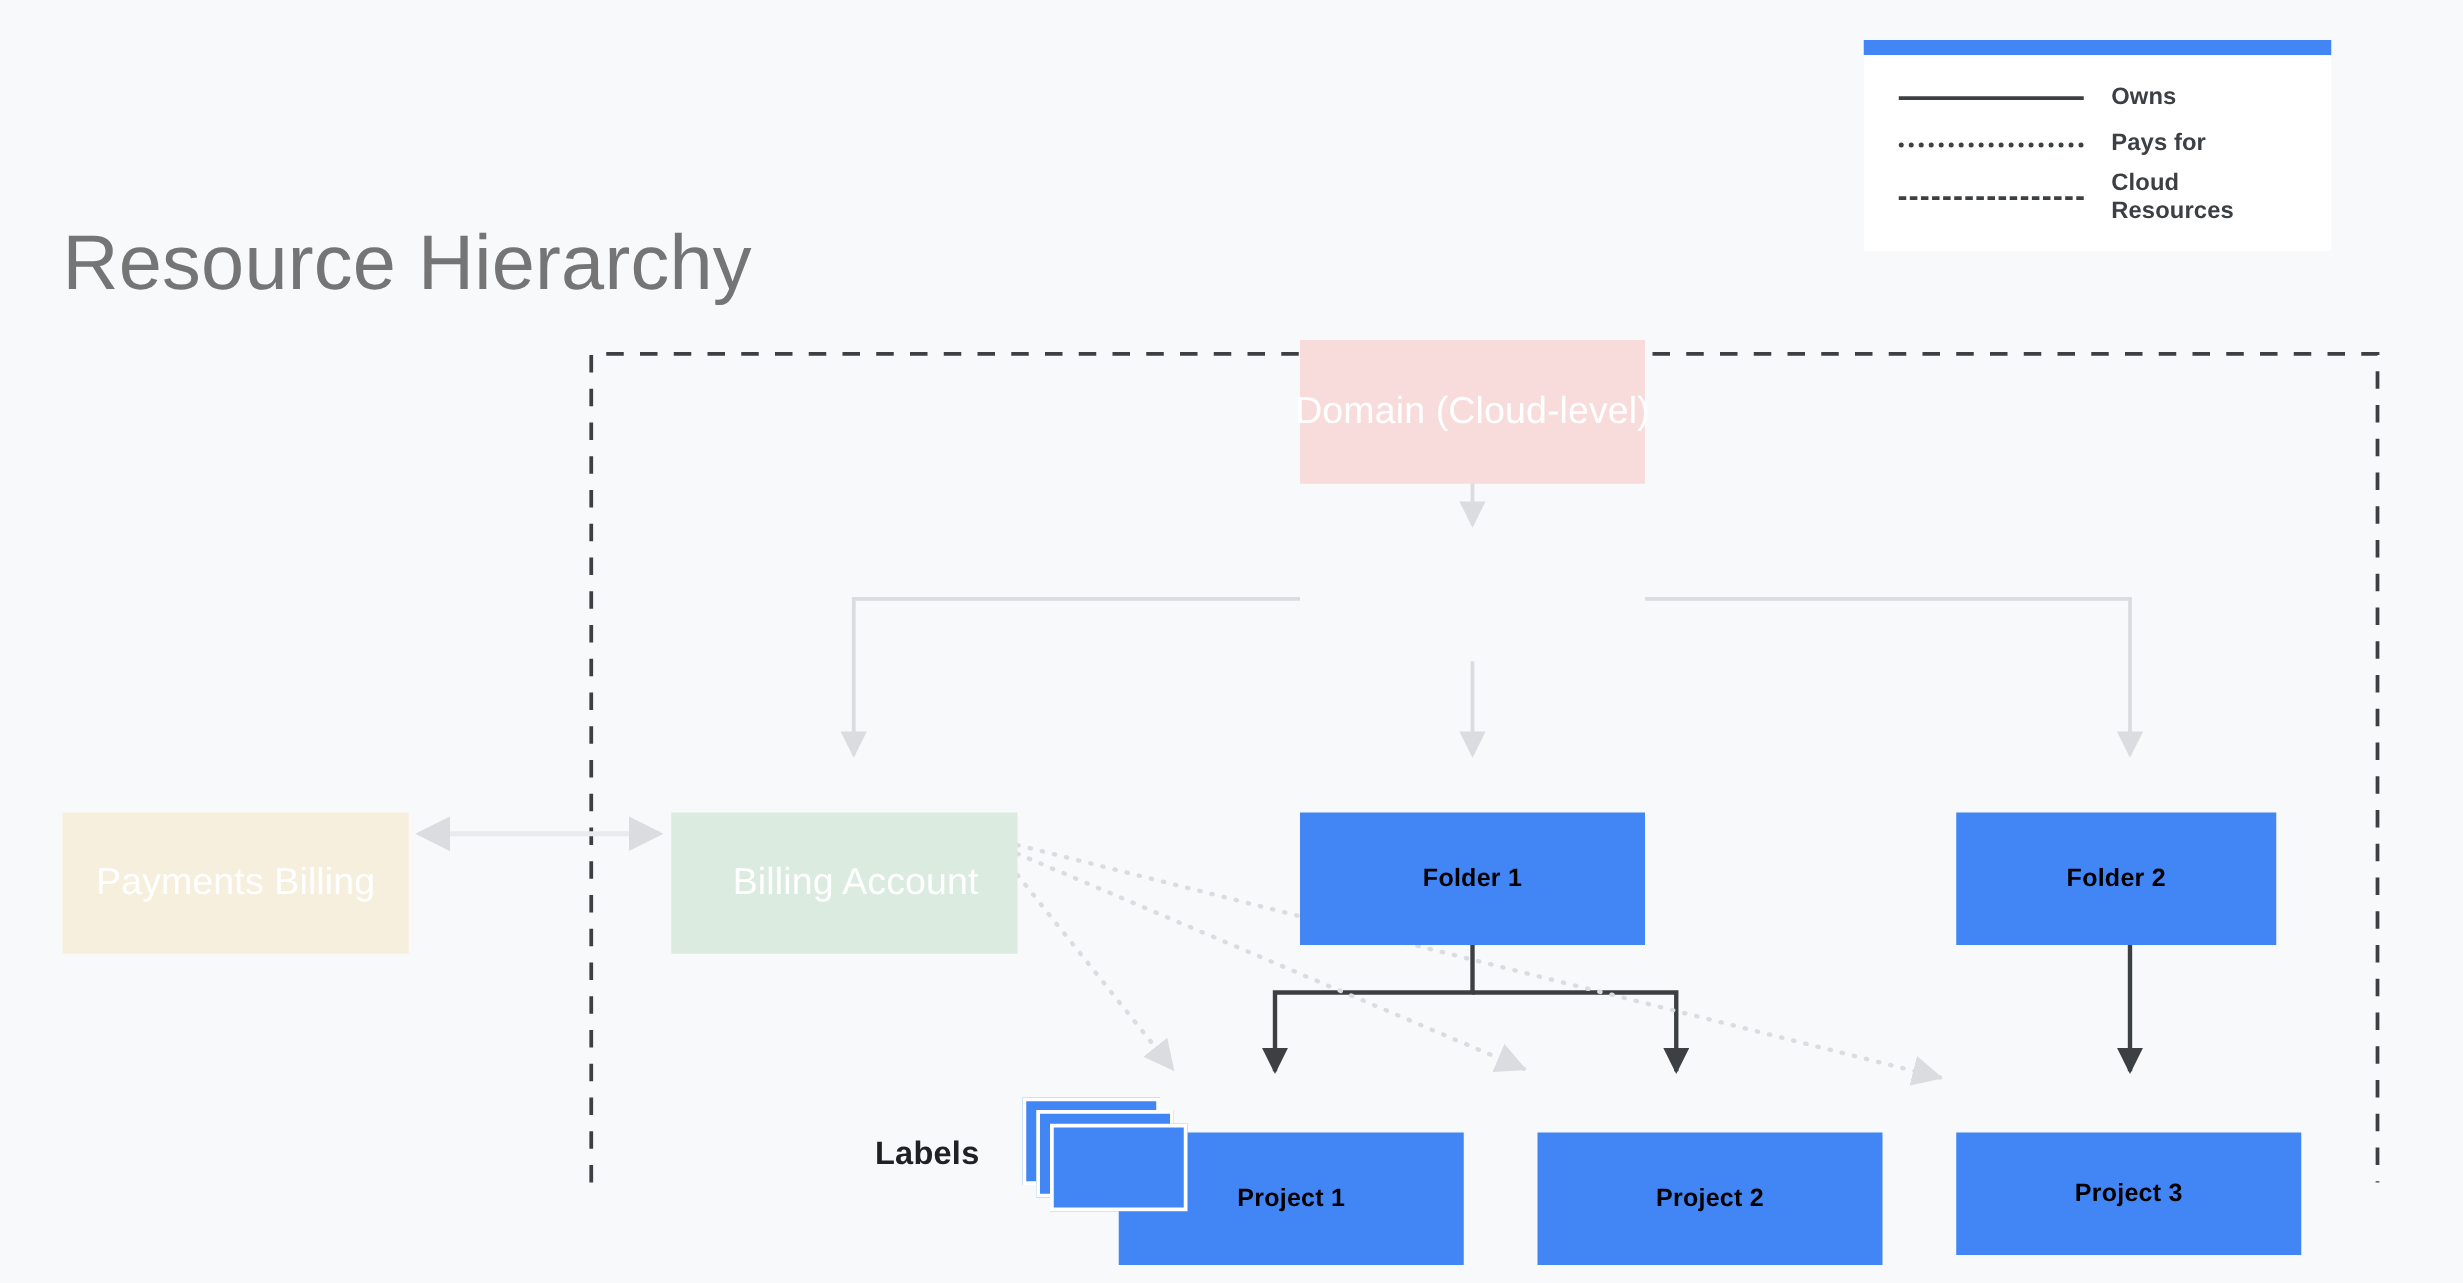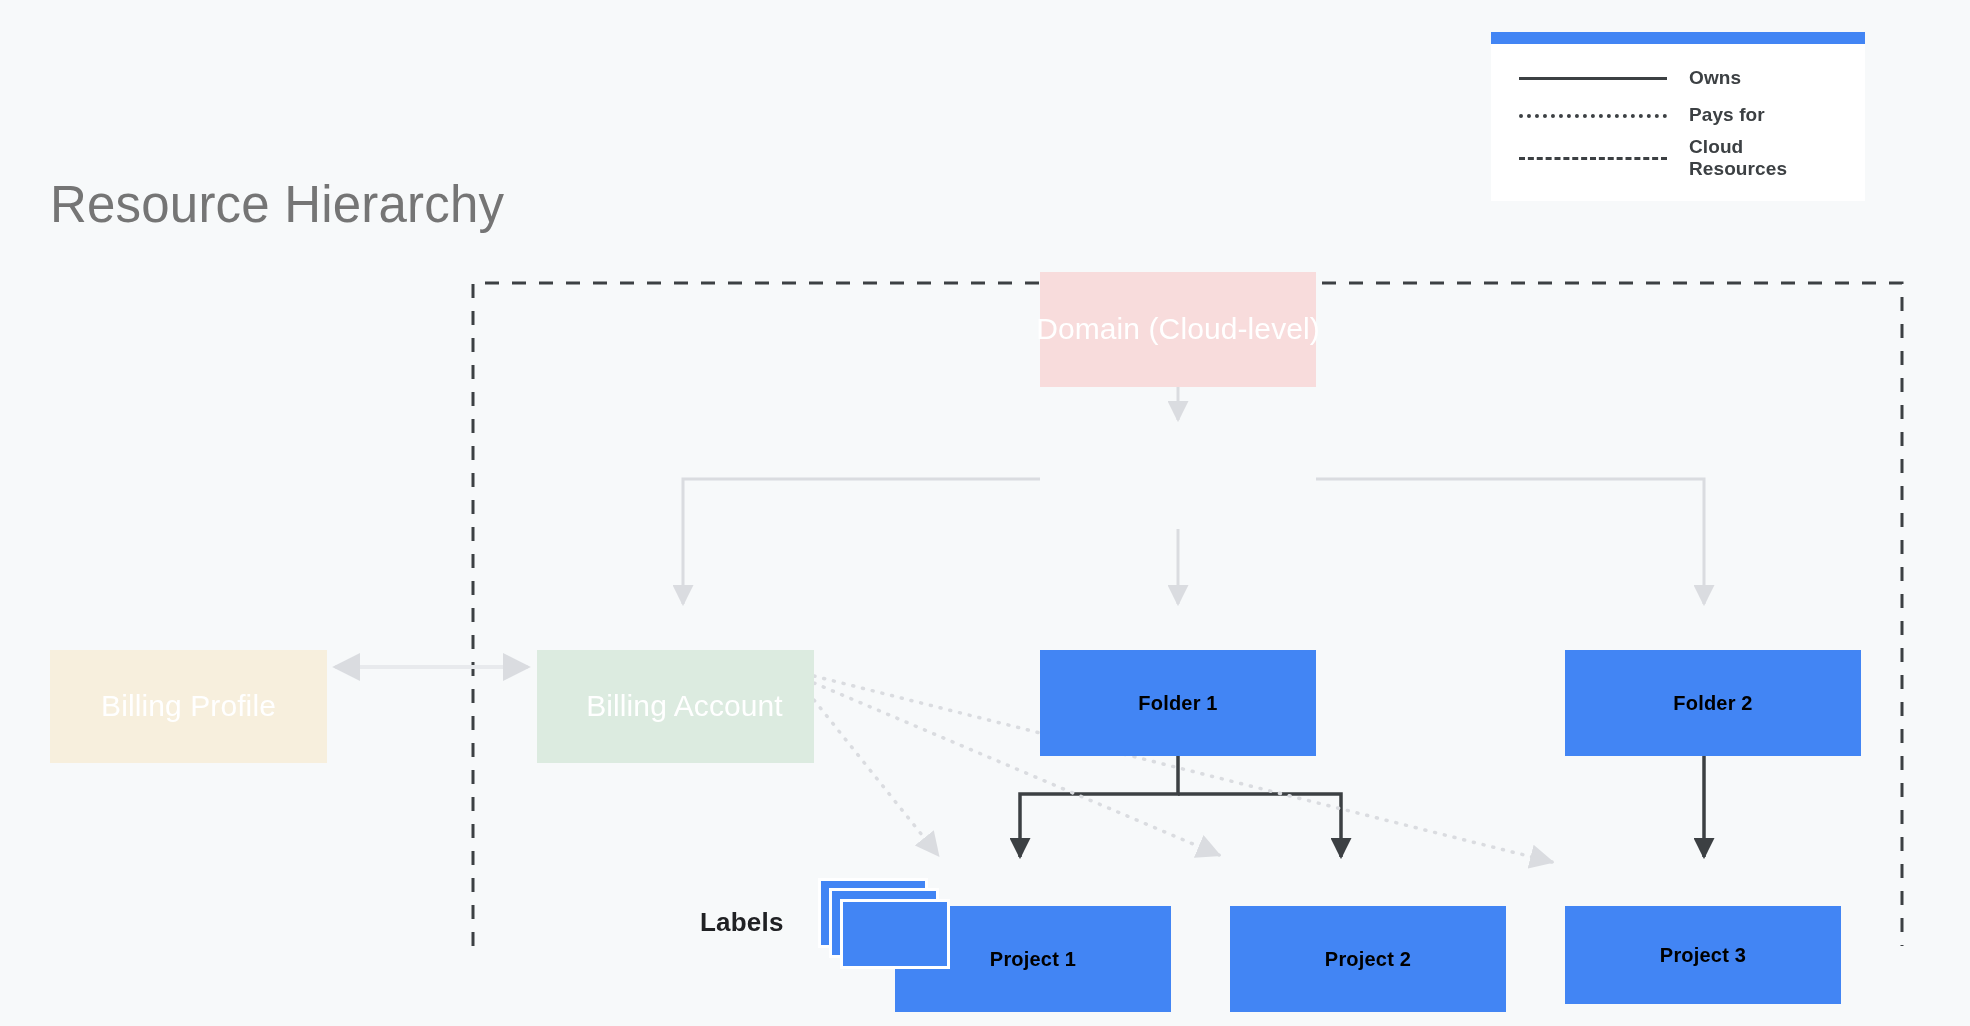--- a/index.html
+++ b/index.html
@@ -51,21 +51,21 @@
     white-space: nowrap;
   }
   .fill-pink   { background: #F8DCDC; }
   .fill-cream  { background: #F7EFDD; }
   .fill-green  { background: #DCEBE0; padding-left: 18px; }
 
   #page-title {
     position: absolute;
     left: 50px;
     top: 175px;
-    font-size: 51px;
+    font-size: 62px;
     font-weight: 400;
     color: #757575;
     letter-spacing: 0.2px;
     white-space: nowrap;
   }
 
   
   #legend-card {
     position: absolute;
     left: 1491px;
@@ -208,32 +208,32 @@
       <line x1="814" y1="676" x2="1552" y2="862" stroke="#DADCE0" stroke-width="3.5" stroke-dasharray="1 9" stroke-linecap="round" marker-end="url(#arrow-dotted)"></line>
     </g>
   </svg>
 
   <div class="node node-soft fill-pink" style="left:1040px; top:232px; width:276px; height:115px;">
     <span>Domain (Cloud-level)</span>
   </div>
 
 
   <div class="node node-soft fill-cream" style="left:50px; top:610px; width:277px; height:113px;">
-    <span>Billing Profile</span>
+    <span>Payments Billing</span>
   </div>
 
   <div class="node node-soft fill-green" style="left:537px; top:610px; width:277px; height:113px;">
     <span>Billing Account</span>
   </div>
 
   <div class="node node-blue" style="left:1040px; top:610px; width:276px; height:106px;">
     <span>Folder 1</span>
   </div>
 
-  <div class="node node-blue" style="left:1565px; top:610px; width:296px; height:106px;">
+  <div class="node node-blue" style="left:1565px; top:610px; width:256px; height:106px;">
     <span>Folder 2</span>
   </div>
 
   <div class="node node-blue" style="left:895px; top:866px; width:276px; height:106px;">
     <span>Project 1</span>
   </div>
 
   <div class="node node-blue" style="left:1230px; top:866px; width:276px; height:106px;">
     <span>Project 2</span>
   </div>

